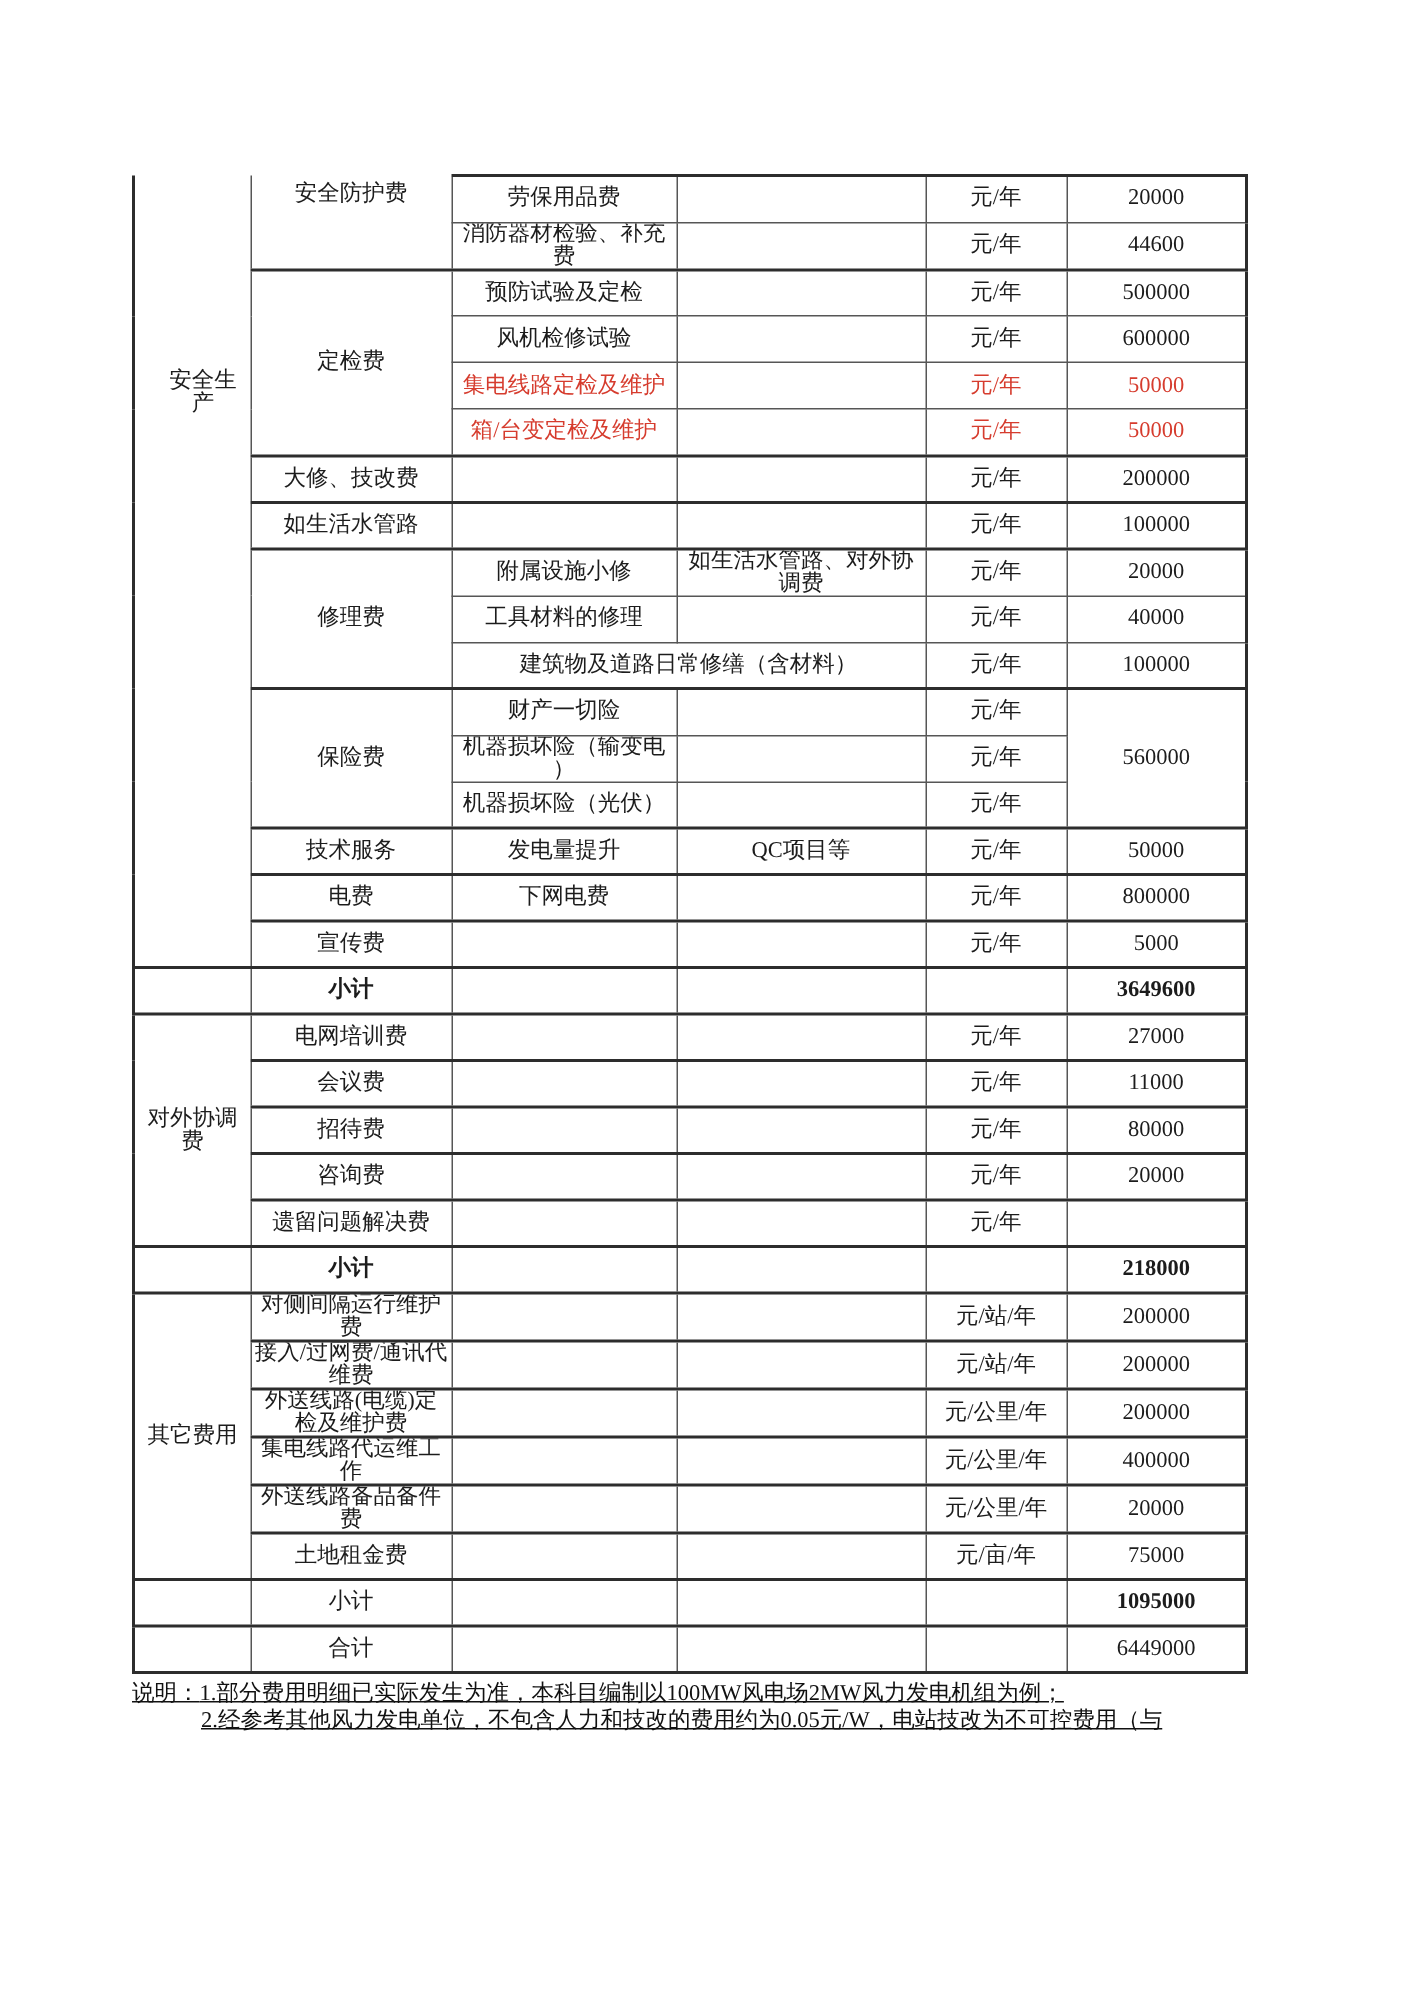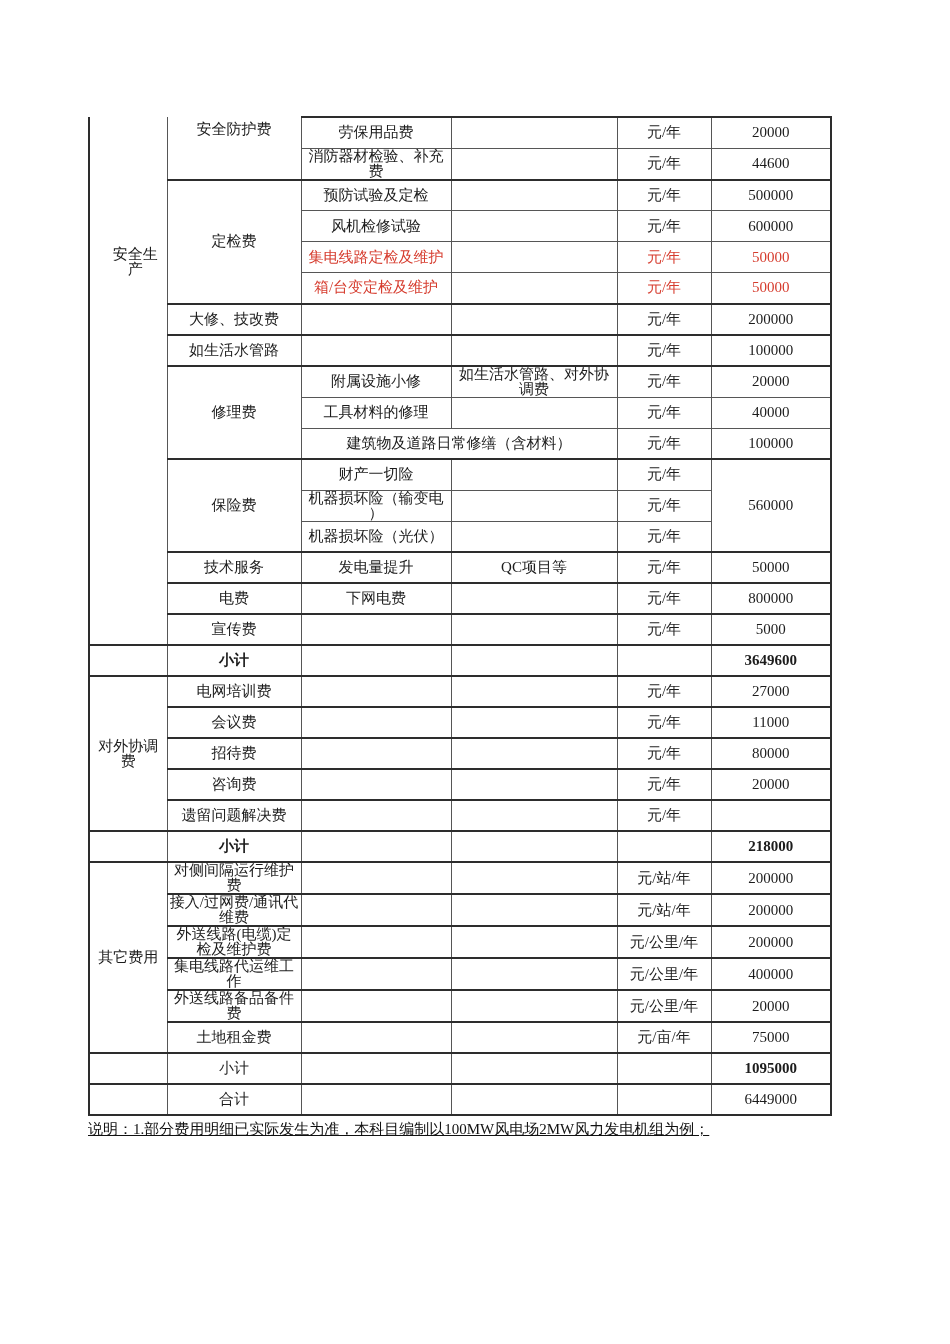--- a/index.html
+++ b/index.html
@@ -300,14 +300,15 @@
     <td></td>
     <td></td>
     <td></td>
     <td class="br2">6449000</td>
   </tr>
   </tbody>
 </table>
 
 <div class="notes">
   <div><span>说明：</span><span>1.部分费用明细已实际发生为准，本科目编制以100MW风电场2MW风力发电机组为例；</span></div>
+  <div class="indent">2.经参考其他风力发电单位，不包含人力和技改的费用约为0.05元/W，电站技改为不可控费用（与</div>
 </div>
 </div>
 
 </body></html>

